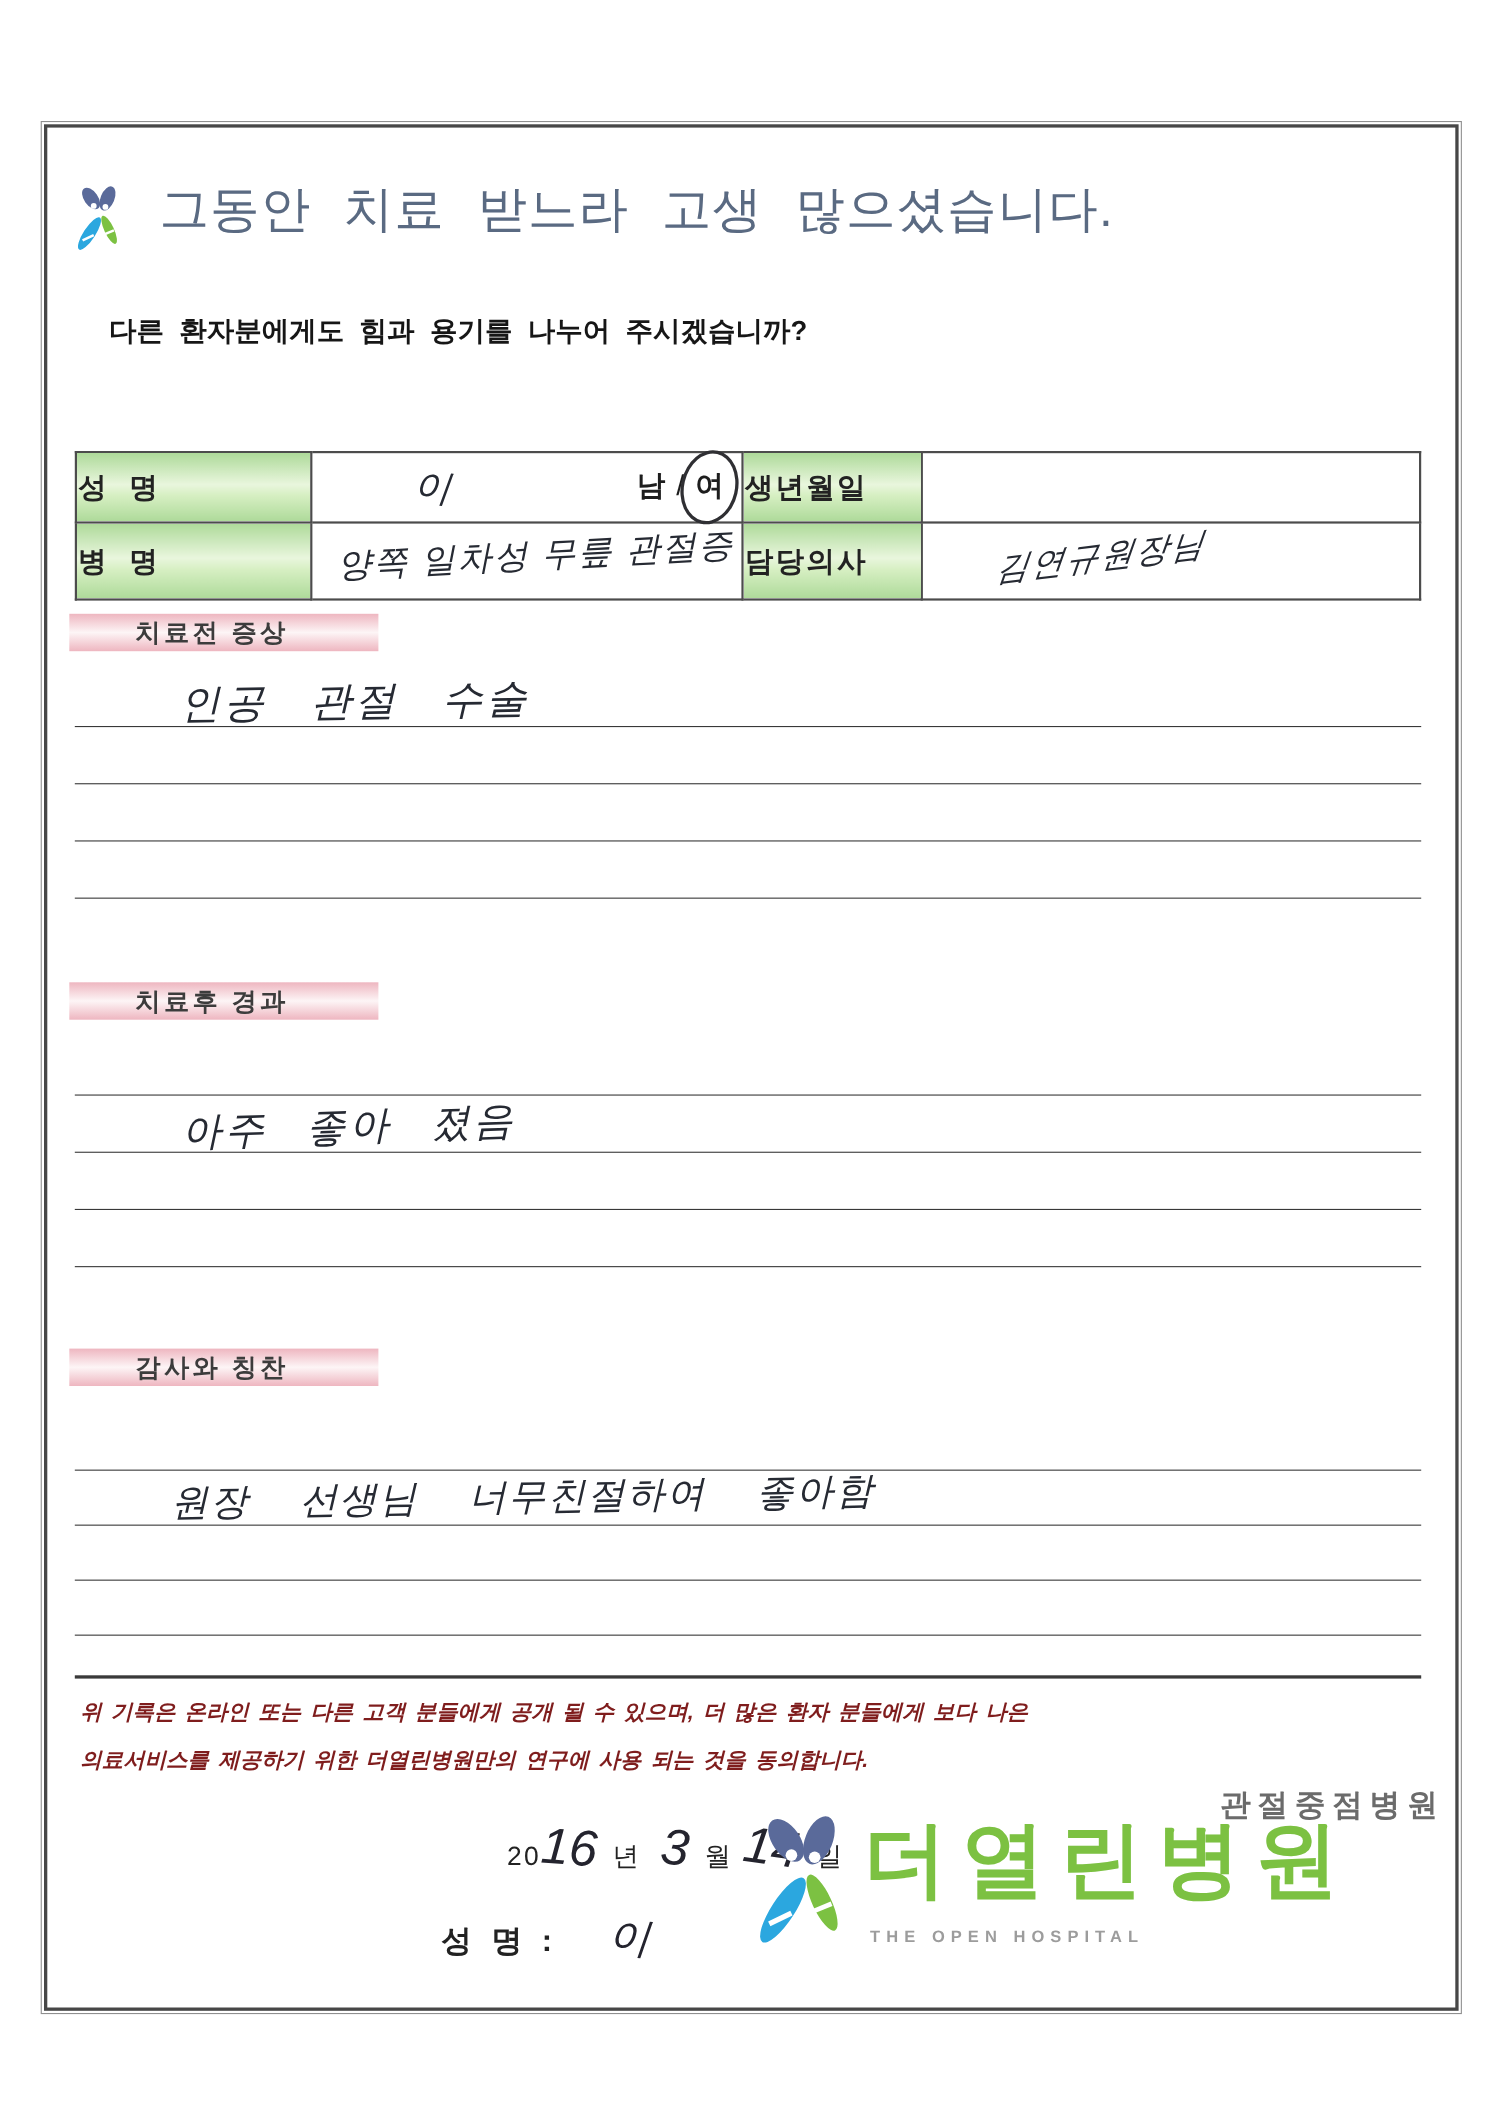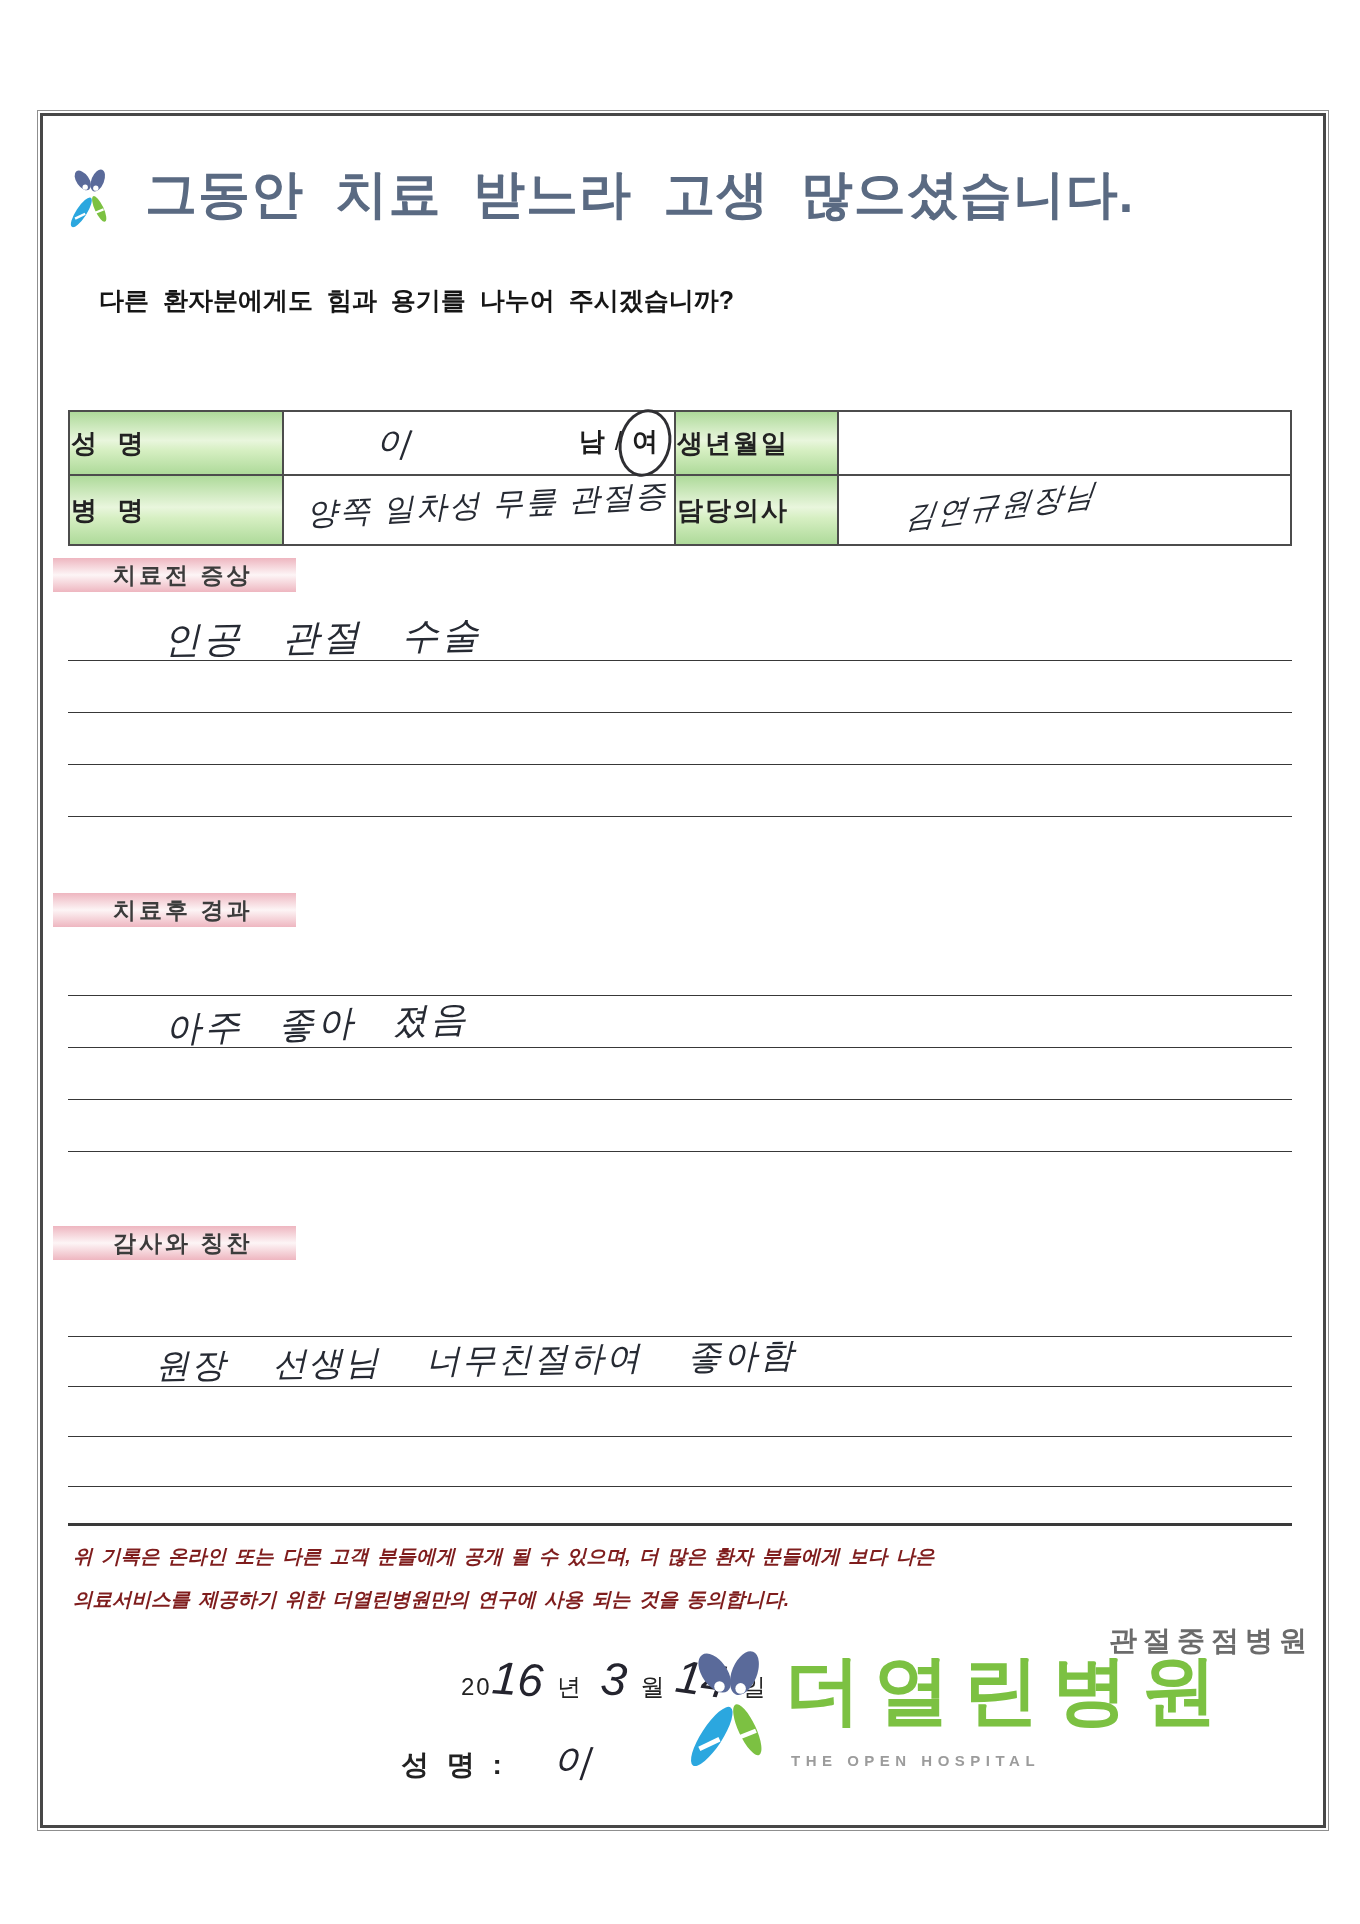--- a/index.html
+++ b/index.html
@@ -3,21 +3,21 @@
 <meta charset="utf-8">
 <style>
   html,body{margin:0;padding:0;background:#fff;}
   #canvas{position:relative;width:1360px;height:1924px;background:#ffffff;overflow:hidden;
           font-family:"Liberation Sans","DejaVu Sans",sans-serif;color:#1c1c1c;}
   #page{position:absolute;left:40px;top:113px;width:1280px;height:1709px;background:#fff;
         border:3px solid #474747;outline:1px solid #8f8f8f;outline-offset:2px;}
 
   
   .logo-sm{position:absolute;left:20px;top:48px;width:56px;height:70px;}
-  .title{position:absolute;left:102px;top:44px;font-size:52px;font-weight:bold;color:#5a6a82;
+  .title{position:absolute;left:102px;top:44px;font-size:45px;font-weight:normal;color:#5a6a82;
          letter-spacing:1px;word-spacing:16px;white-space:pre;}
   .sub{position:absolute;left:56px;font-size:25px;font-weight:bold;color:#161616;word-spacing:7px;white-space:pre;}
   .sub1{top:168px;} .sub2{top:212px;}
 
   
   table.info{position:absolute;left:25px;top:294px;width:1224px;border-collapse:collapse;table-layout:fixed;}
   table.info td{border:2px solid #4c4c4c;position:relative;overflow:visible;}
   tr.r1 td{height:60px;} tr.r2 td{height:66px;}
   .label-cell{background:linear-gradient(180deg,#aeda9a 0%,#e9f6dd 46%,#d6efc2 62%,#aeda9a 100%);
               text-align:left;font-weight:bold;font-size:26px;white-space:pre;letter-spacing:2px;color:#222;}
@@ -25,21 +25,21 @@
   .name-hand{position:absolute;left:92px;top:8px;font-size:34px;transform:rotate(6deg);}
   .gender-group{position:absolute;right:16px;top:12px;font-size:26px;font-weight:bold;color:#1d1d1d;white-space:pre;}
   .gender-sep{margin:0 10px;font-weight:normal;}
   .circled{position:relative;display:inline-block;}
   .circled::after{content:"";position:absolute;left:-13px;top:-15px;width:46px;height:62px;
                   border:3px solid #2f2f33;border-radius:50%;transform:rotate(13deg);}
   .disease-hand{position:absolute;left:22px;top:8px;font-size:31px;letter-spacing:2px;transform:rotate(-3deg);}
   .doctor-hand{position:absolute;left:66px;top:10px;font-size:30px;letter-spacing:2px;transform:rotate(-7deg) skewX(-14deg);}
 
   
-  .sec-bar{position:absolute;left:10px;width:243px;height:34px;
+  .sec-bar{position:absolute;left:20px;width:281px;height:34px;
            background:linear-gradient(180deg,#eeb6c0 0%,#fdf5f6 50%,#eeb6c0 100%);}
   .sec-bar span{display:block;line-height:34px;padding-left:60px;font-size:23px;font-weight:bold;
                 letter-spacing:3px;color:#3c3c3c;white-space:pre;}
   .bar1{top:442px;} .bar2{top:777px;} .bar3{top:1110px;}
 
   
   .rule{position:absolute;left:25px;width:1224px;height:0;border-top:1.5px solid #383838;}
 
   
   .entry{position:absolute;font-style:italic;color:#262a33;white-space:pre;}

